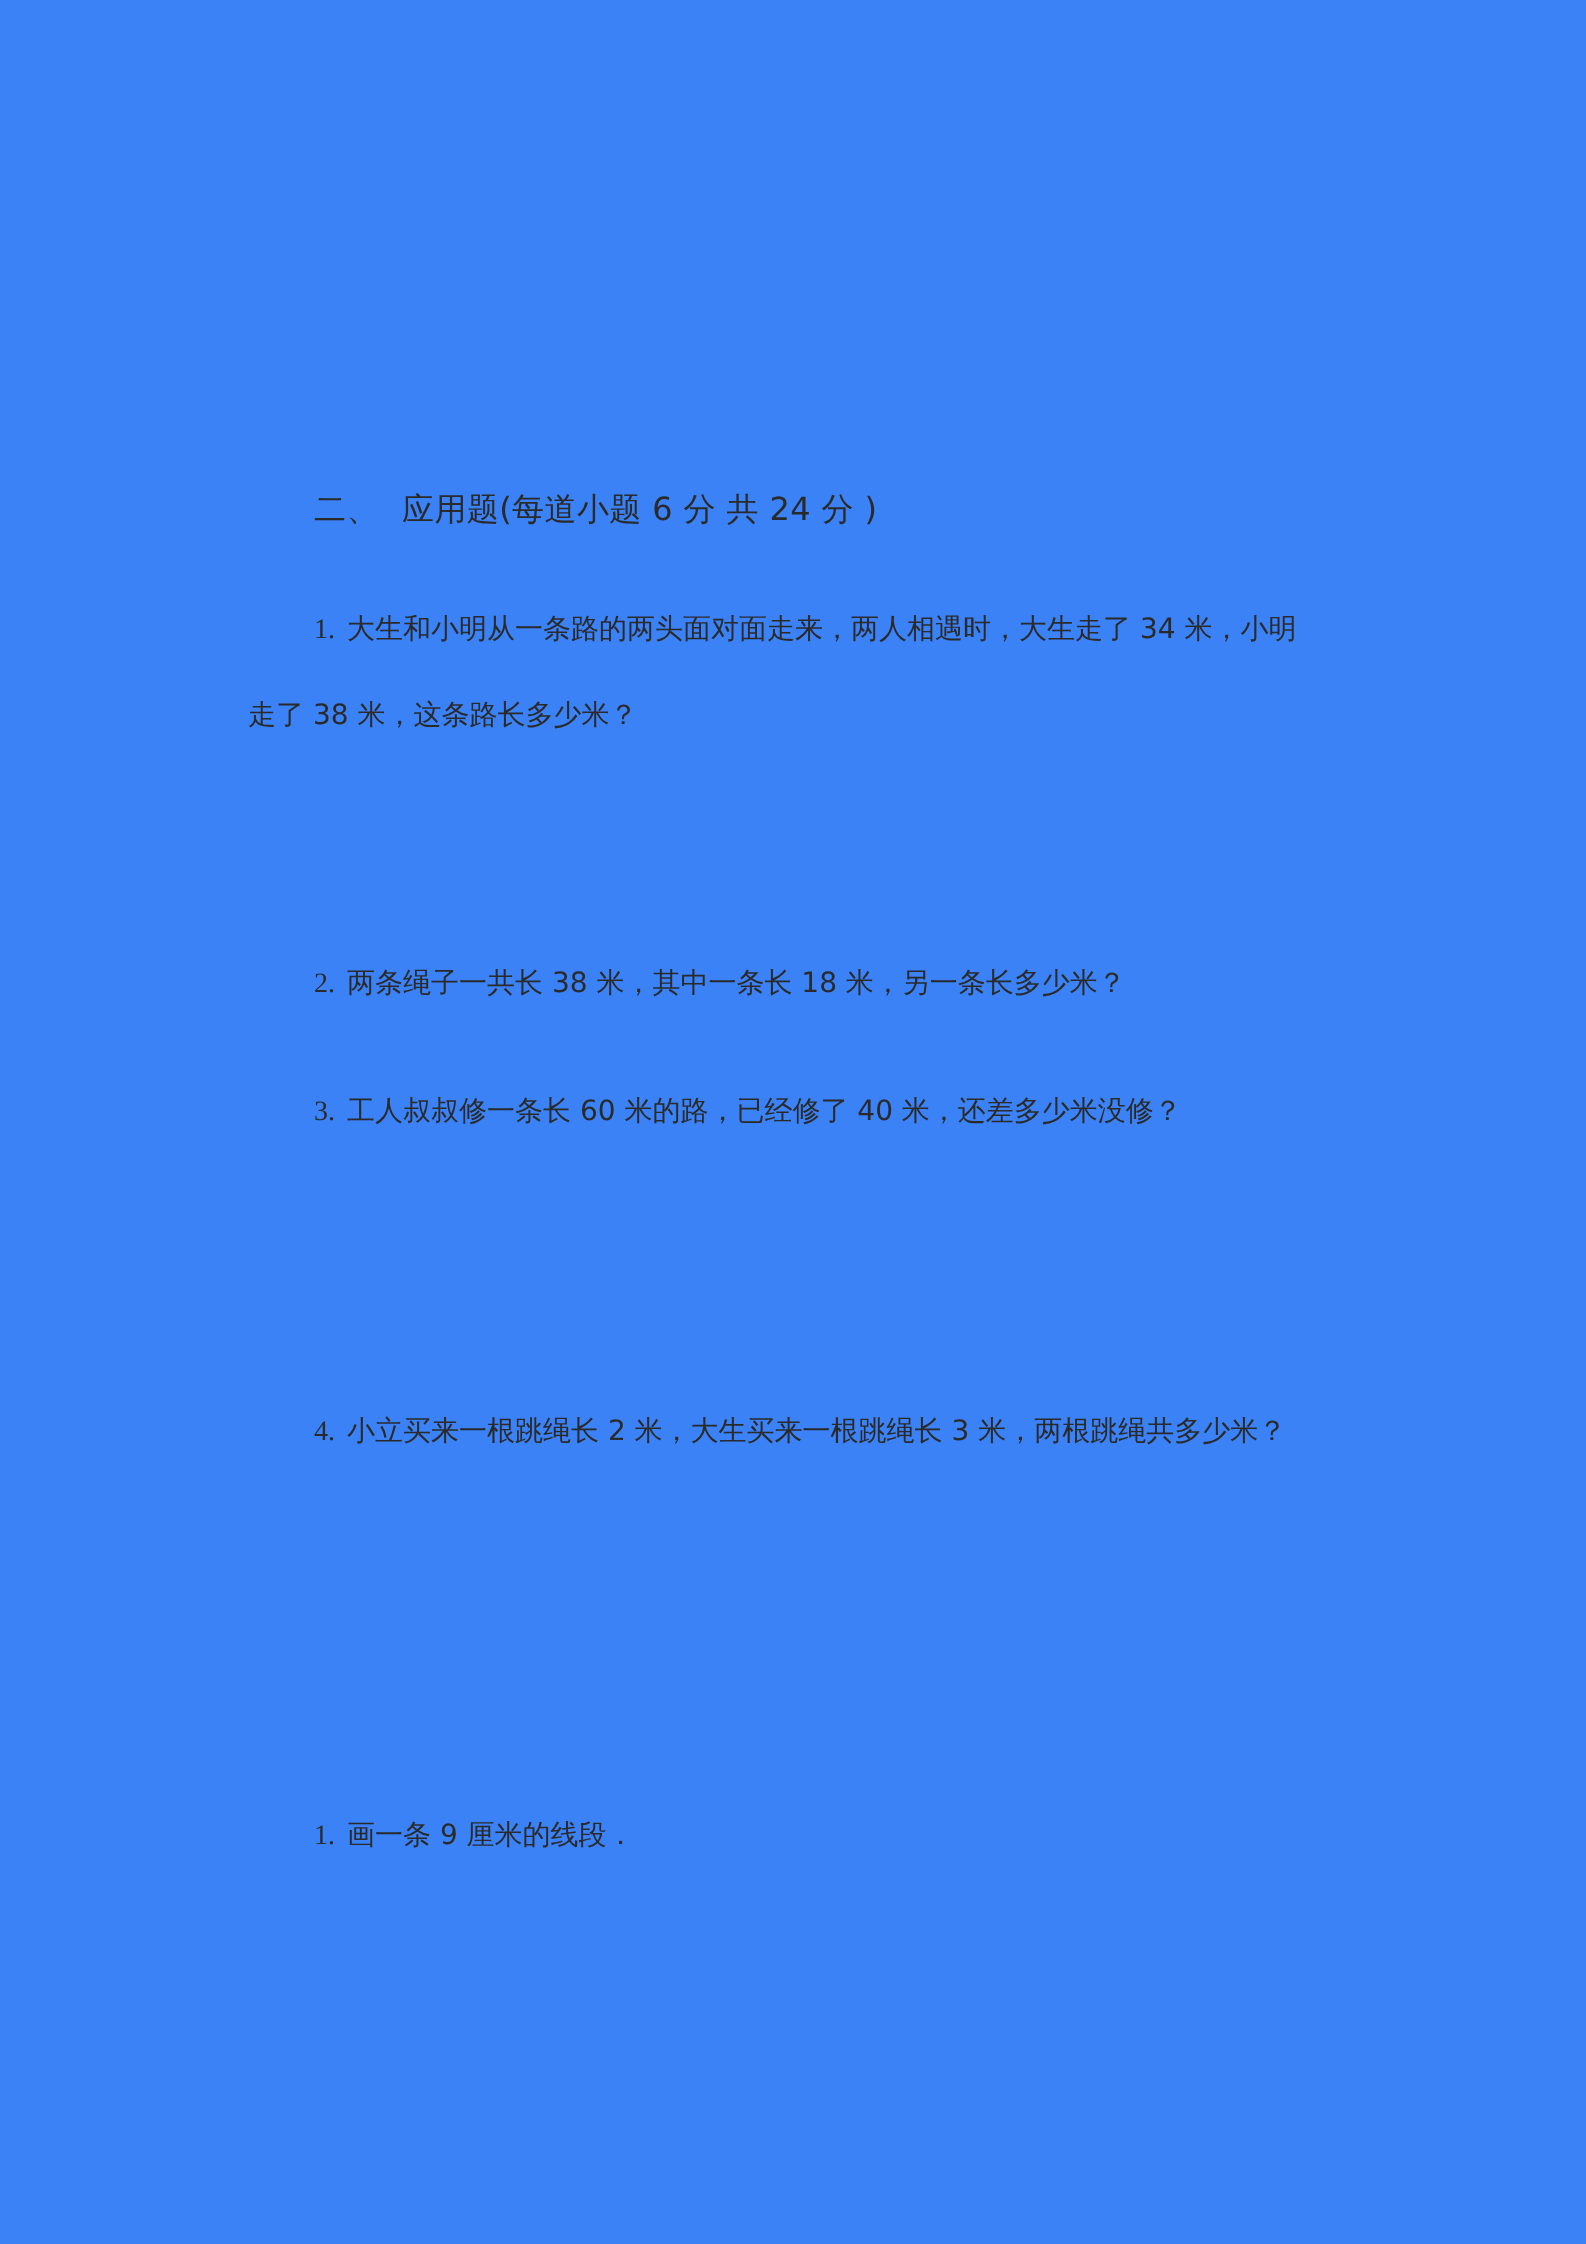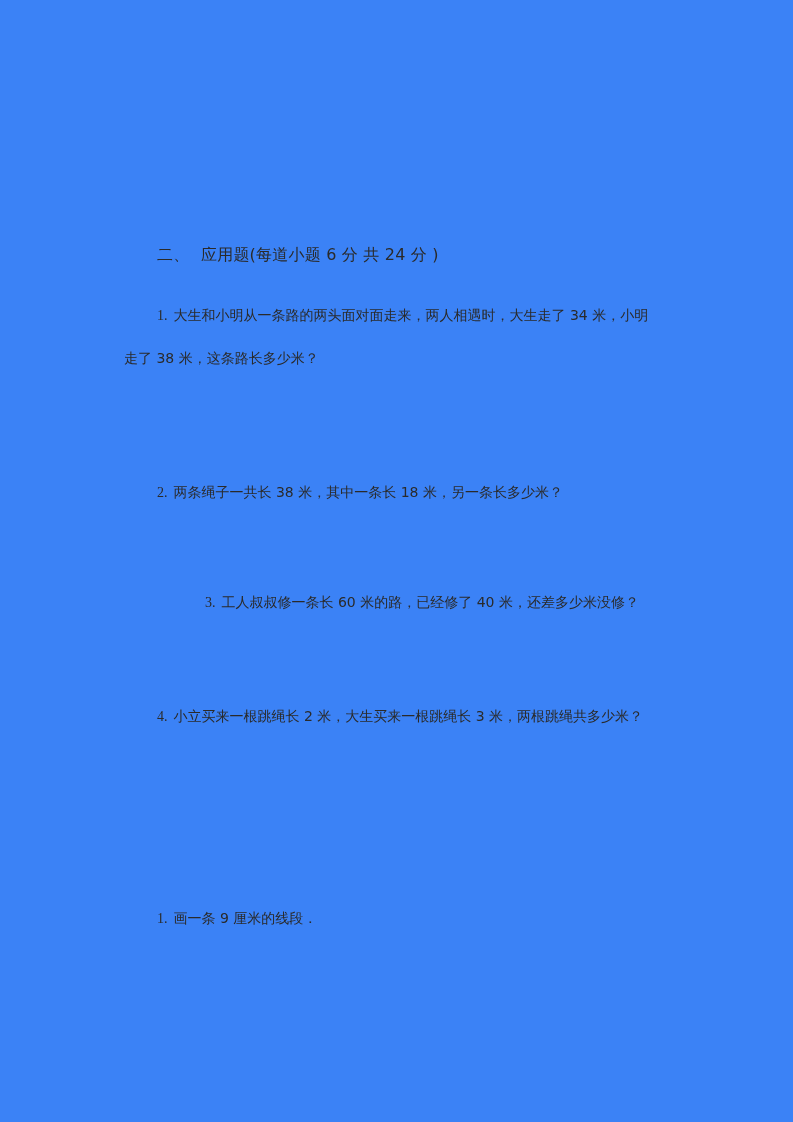--- a/index.html
+++ b/index.html
@@ -67,21 +67,21 @@
 
   <div class="question" style="left:157px; top:305px;">
     <span class="qnum">1.</span><span>大生和小明从一条路的两头面对面走来，两人相遇时，大生走了 34 米，小明</span>
   </div>
   <div class="line2" style="top:348px;">走了 38 米，这条路长多少米？</div>
 
   <div class="question" style="left:157px; top:457px;margin-top:25px;">
     <span class="qnum">2.</span><span>两条绳子一共长 38 米，其中一条长 18 米，另一条长多少米？</span>
   </div>
 
-  <div class="question" style="left:157px; top:592px;margin-left:48px;">
+  <div class="question" style="left:157px; top:546px;">
     <span class="qnum">3.</span><span>工人叔叔修一条长 60 米的路，已经修了 40 米，还差多少米没修？</span>
   </div>
 
   <div class="question" style="left:157px; top:706px;">
     <span class="qnum">4.</span><span>小立买来一根跳绳长 2 米，大生买来一根跳绳长 3 米，两根跳绳共多少米？</span>
   </div>
 
 
   <div class="question" style="left:157px; top:908px;">
     <span class="qnum">1.</span><span>画一条 9 厘米的线段．</span>

